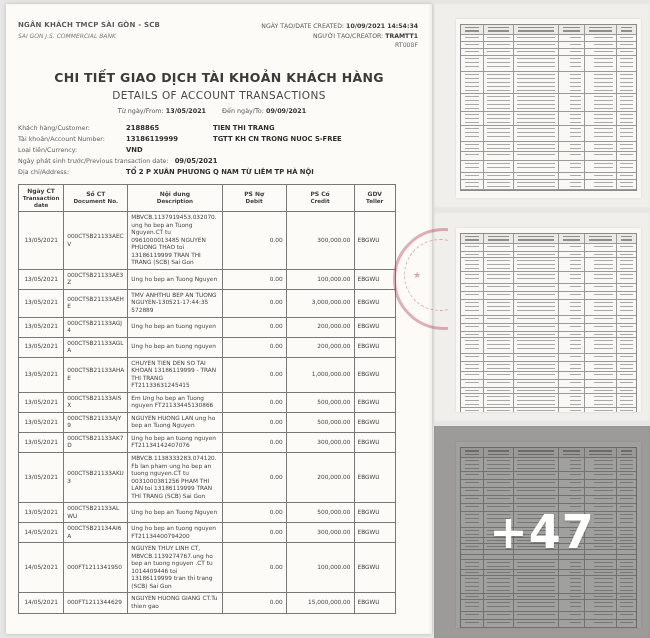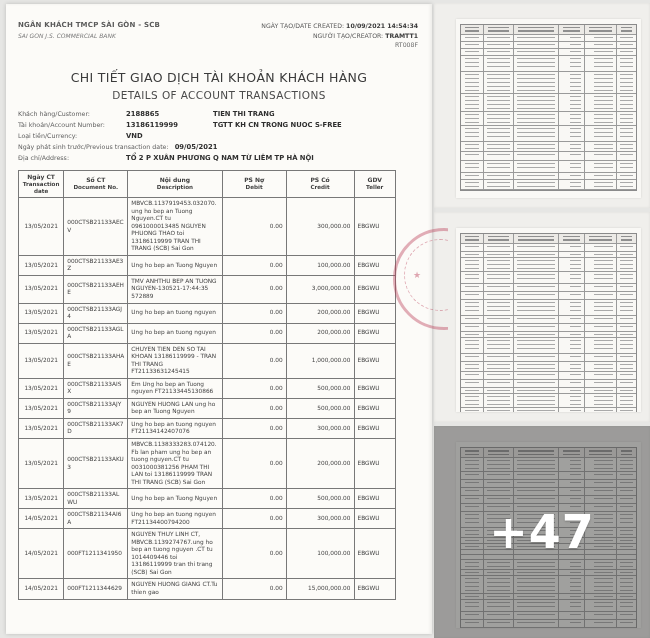--- a/index.html
+++ b/index.html
@@ -14,21 +14,21 @@
     background:#fcfbf8; box-shadow:0 0 4px rgba(0,0,0,.18), inset -2px 0 3px rgba(0,0,0,.06);
     color:#4a4a4a; overflow:hidden;
   }
   .doc-header { display:flex; justify-content:space-between; padding:17px 14px 0 12px; }
   .bank-vi { font-size:7px; font-weight:bold; color:#5a5a5a; letter-spacing:.2px; }
   .bank-en { font-size:6px; font-style:italic; color:#7a7a7a; margin-top:3px; }
   .created-block { text-align:right; font-size:6.2px; color:#5a5a5a; line-height:1.55; }
   .created-block b { color:#3c3c3c; }
   .form-code { color:#6a6a6a; }
 
-  .doc-title { text-align:center; margin-top:20px; font-size:12.5px; font-weight:normal; color:#3b3b3b; letter-spacing:.3px; }
+  .doc-title { text-align:center; margin-top:20px; font-size:12.5px; font-weight:bold; color:#3b3b3b; letter-spacing:.3px; }
   .doc-subtitle { text-align:center; margin-top:4px; font-size:10.5px; color:#4a4a4a; letter-spacing:.4px; }
   .period { text-align:center; margin-top:6px; font-size:6.4px; color:#5a5a5a; }
   .period b { color:#333; margin-right:14px; }
 
   .info { margin:9px 0 0 12px; font-size:6.3px; color:#5f5f5f; position:relative; }
   .info-row { position:relative; min-height:11px; line-height:1.3; }
   .info-label { display:inline-block; width:106px; vertical-align:top; }
   .info-label.wide { width:auto; margin-right:4px; }
   .info-value { font-weight:bold; color:#2e2e2e; font-size:6.8px; }
   .info-extra { position:absolute; left:195px; top:0; font-weight:bold; color:#2e2e2e; font-size:6.8px; }
@@ -93,20 +93,26 @@
         <div>
           <span>NGƯỜI TẠO/CREATOR:</span>
           <b>TRAMTT1</b>
         </div>
         <div class="form-code">RT008F</div>
       </div>
     </div>
 
     <div class="doc-title">CHI TIẾT GIAO DỊCH TÀI KHOẢN KHÁCH HÀNG</div>
     <div class="doc-subtitle">DETAILS OF ACCOUNT TRANSACTIONS</div>
+    <div class="period">
+      <span>Từ ngày/From:</span>
+      <b>13/05/2021</b>
+      <span>Đến ngày/To:</span>
+      <b>09/09/2021</b>
+    </div>
 
     <div class="info">
       <div class="info-row">
         <span class="info-label">Khách hàng/Customer:</span>
         <span class="info-value">2188865</span>
         <span class="info-extra">TIEN THI TRANG</span>
       </div>
       <div class="info-row">
         <span class="info-label">Tài khoản/Account Number:</span>
         <span class="info-value">13186119999</span>

